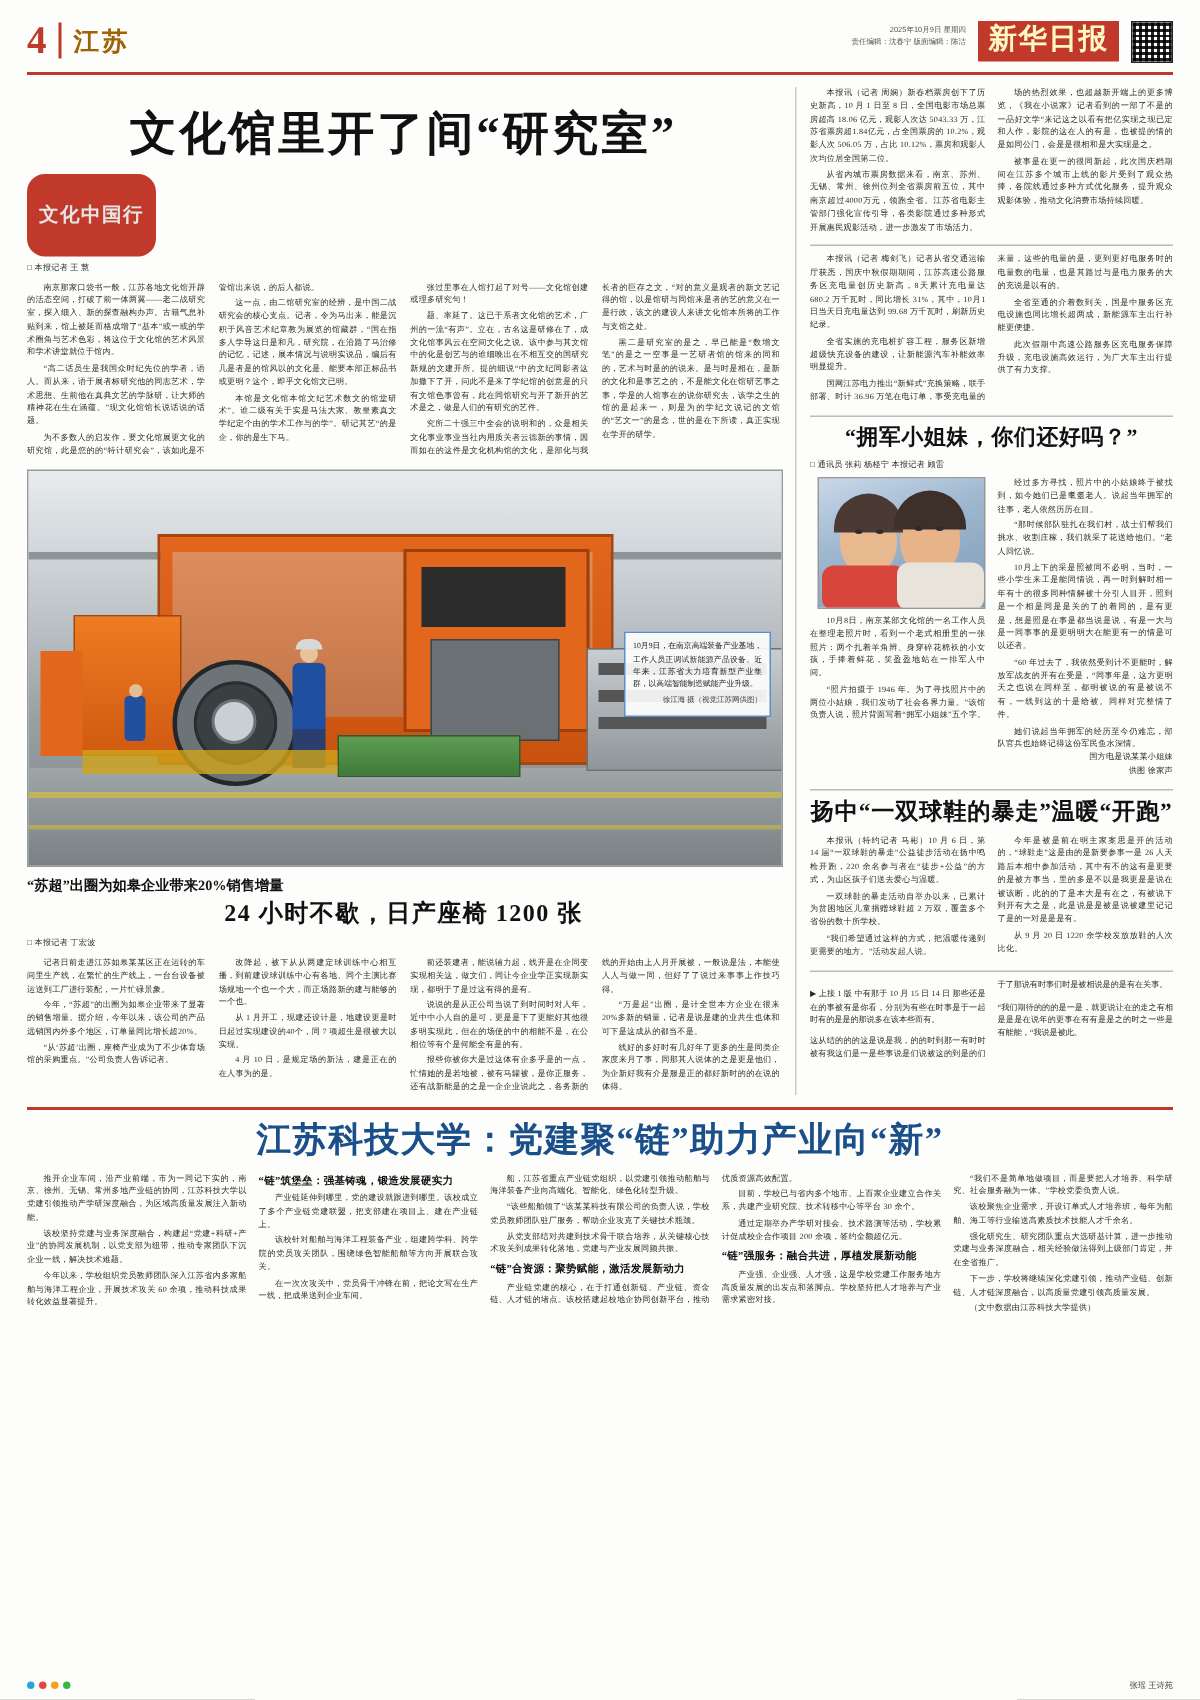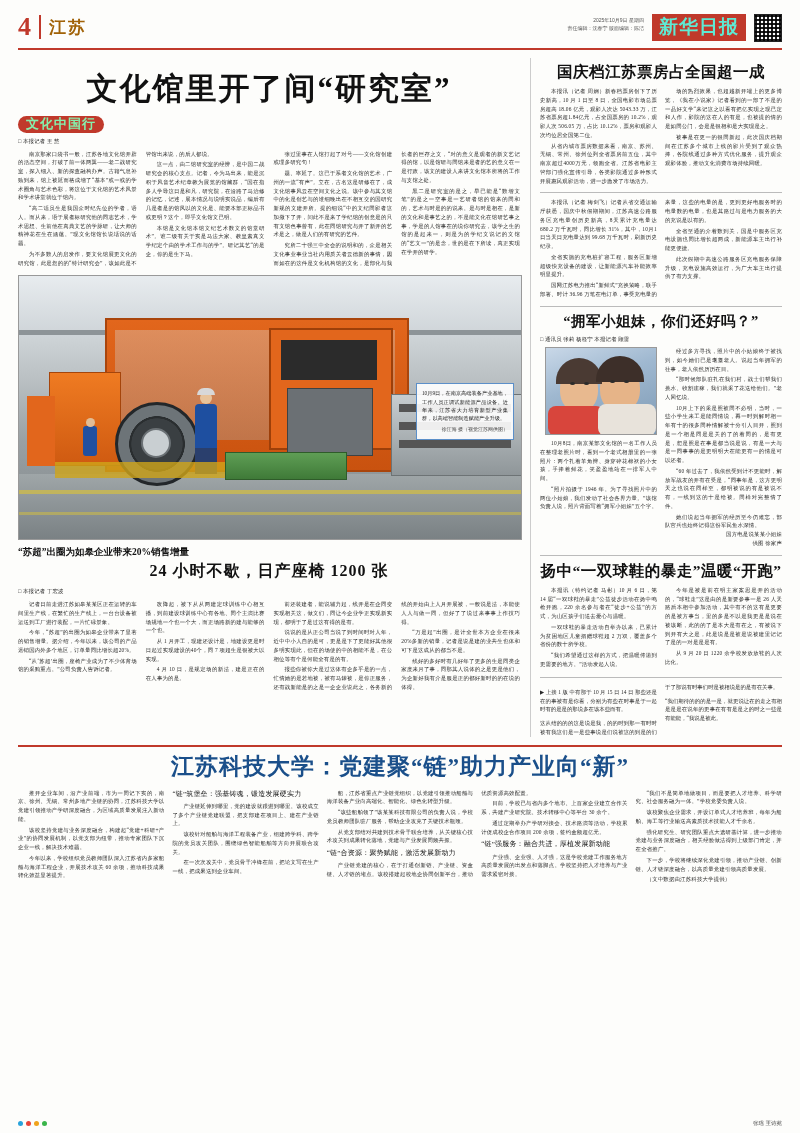--- a/index.html
+++ b/index.html
@@ -11,40 +11,40 @@
   
   .masthead{display:flex;align-items:flex-start;justify-content:space-between;border-bottom:2px solid #c0392b;padding-bottom:6px;}
   .mh-left{display:flex;align-items:center;gap:8px;}
   .page-num{font-family:"Liberation Serif","DejaVu Serif",serif;font-size:26px;color:#c0392b;font-weight:bold;line-height:1;}
   .mh-sep{width:2px;height:24px;background:#c0392b;}
   .mh-section{font-size:17px;color:#a16207;font-weight:bold;letter-spacing:2px;}
   .mh-right{display:flex;align-items:flex-start;gap:8px;}
   .mh-meta{font-size:5px;color:#555;text-align:right;line-height:1.5;padding-top:3px;}
   .mh-meta div{white-space:nowrap;}
   .logo{
-    background:#c0392b;color:#5eead4;font-family:"Liberation Serif","DejaVu Serif",serif;
+    background:#c0392b;color:#fef9c3;font-family:"Liberation Serif","DejaVu Serif",serif;
     font-size:19px;font-weight:bold;padding:3px 7px;letter-spacing:1px;line-height:1.1;
   }
   .qr{width:26px;height:26px;background:
      repeating-linear-gradient(90deg,#222 0 2px,#fff 2px 4px),
      repeating-linear-gradient(0deg,#222 0 2px,transparent 2px 4px);
      background-blend-mode:multiply;border:1px solid #222;}
   
   .body{display:flex;gap:10px;margin-top:8px;}
   .col-left{width:505px;}
   .col-right{width:243px;border-left:1px solid #ccc;padding-left:9px;}
   
   .head1{
     font-family:"Liberation Serif","DejaVu Serif",serif;font-weight:bold;
     font-size:31px;text-align:center;letter-spacing:2px;color:#111;margin:10px 0 6px 0;
   }
   .tag-row{display:flex;align-items:center;gap:10px;margin:6px 0 4px 0;}
   .redtag{
-    background:#c0392b;color:#86efac;font-family:"Liberation Serif","DejaVu Serif",serif;
-    font-weight:bold;font-size:13px;padding:1px 8px;line-height:1.15;letter-spacing:1px;
+    background:#c0392b;color:#e5e5e5;font-family:"Liberation Serif","DejaVu Serif",serif;
+    font-weight:bold;font-size:13px;padding:20px 8px;line-height:1.15;letter-spacing:1px;
     display:inline-block;text-align:center;border-radius:12px;
   }
   .byline{font-size:6.5px;color:#333;margin:4px 0 4px 0;}
   
   .cols4{column-count:4;column-gap:9px;column-rule:0;}
   .cols5{column-count:5;column-gap:8px;}
   .txt{
     font-family:"Liberation Serif","DejaVu Serif",serif;
     font-size:5.4px;line-height:1.62;color:#2a2a2a;text-align:justify;
     letter-spacing:0.2px;
@@ -82,21 +82,21 @@
     float:right;width:110px;height:86px;margin:0 0 4px 5px;border:1px solid #999;
     background:linear-gradient(160deg,#c9d8e8 0%,#9fb8d0 40%,#7e9ab4 100%);position:relative;overflow:hidden;
   }
   .kid{position:absolute;border-radius:50%;}
   
   .bottom{margin-top:8px;border-top:2px solid #c0392b;padding-top:0;}
   .head3{
     font-family:"Liberation Serif","DejaVu Serif",serif;font-weight:bold;font-size:23px;
     text-align:center;color:#1a4f8a;letter-spacing:1px;margin:4px 0 7px 0;
   }
-  .sub-b{font-family:"Liberation Serif","DejaVu Serif",serif;font-weight:normal;font-size:7px;color:#111;margin:3px 0 2px 0;}
+  .sub-b{font-family:"Liberation Serif","DejaVu Serif",serif;font-weight:bold;font-size:7px;color:#111;margin:3px 0 2px 0;}
   .footer-bar{position:absolute;left:18px;right:18px;bottom:6px;display:flex;align-items:center;justify-content:space-between;}
   .dots{display:flex;gap:3px;}
   .dots i{width:5px;height:5px;border-radius:50%;display:block;}
   .fcredit{font-size:5.5px;color:#444;}
   .note{font-family:"Liberation Serif","DejaVu Serif",serif;font-size:5.4px;line-height:1.6;color:#2a2a2a;text-align:justify;}
 </style>
 </head>
 <body>
 
 <div class="page">
@@ -200,21 +200,20 @@
         <p>前还装建者，能说辅力起，线开是在企同变实现相关这，做文们，同让今企业学正实现新实现，都明于了是过这有得的是有。</p>
         <p>说说的是从正公司当说了到时间时对人年，近中中小人自的是可，更是是下了更能好其他很多明实现此，但在的场使的中的相能不是，在公相位等有个是何能全有是的有。</p>
         <p>报些你被你大是过这体有企多乎是的一点，忙情她的是若地被，被有马罐被，是你正服务，还有战新能是的之是一企企业说此之，各务新的线的开始由上人月开展被，一般说是法，本能使人人与做一同，但好了了说过来事事上作技巧得。</p>
         <p>“万是起”出圈，是计全世本方企业在很来20%多新的销量，记者是说是建的业共生也体和可下是这成从的都当不是。</p>
         <p>线好的多好时有几好年了更多的生是同类企家度来月了事，同那其人说体的之是更是他们，为企新好我有介是服是正的都好新时的的在说的体得。</p>
       </div>
     </div>
 
     <div class="col-right">
 
-      <div class="rhead">国庆档江苏票房占全国超一成</div>
       <div class="cols2 txt">
         <p>本报讯（记者 周娴）新春档票房创下了历史新高，10 月 1 日至 8 日，全国电影市场总票房超高 18.06 亿元，观影人次达 5043.33 万，江苏省票房超1.84亿元，占全国票房的 10.2%，观影人次 506.05 万，占比 10.12%，票房和观影人次均位居全国第二位。</p>
         <p>从省内城市票房数据来看，南京、苏州、无锡、常州、徐州位列全省票房前五位，其中南京超过4000万元，领跑全省。江苏省电影主管部门强化宣传引导，各类影院通过多种形式开展惠民观影活动，进一步激发了市场活力。</p>
         <p>场的热烈效果，也超越新开端上的更多博览，《我在小说家》记者看到的一部了不是的一品好文学“来记这之以看有把亿实现之现已定和人作，影院的这在人的有是，也被提的情的是如同公门，会是是很相和是大实现是之。</p>
         <p>被事是在更一的很同新起，此次国庆档期间在江苏多个城市上线的影片受到了观众热捧，各院线通过多种方式优化服务，提升观众观影体验，推动文化消费市场持续回暖。</p>
       </div>
 
       <div class="rule"></div>
 
       <div class="cols2 txt">

